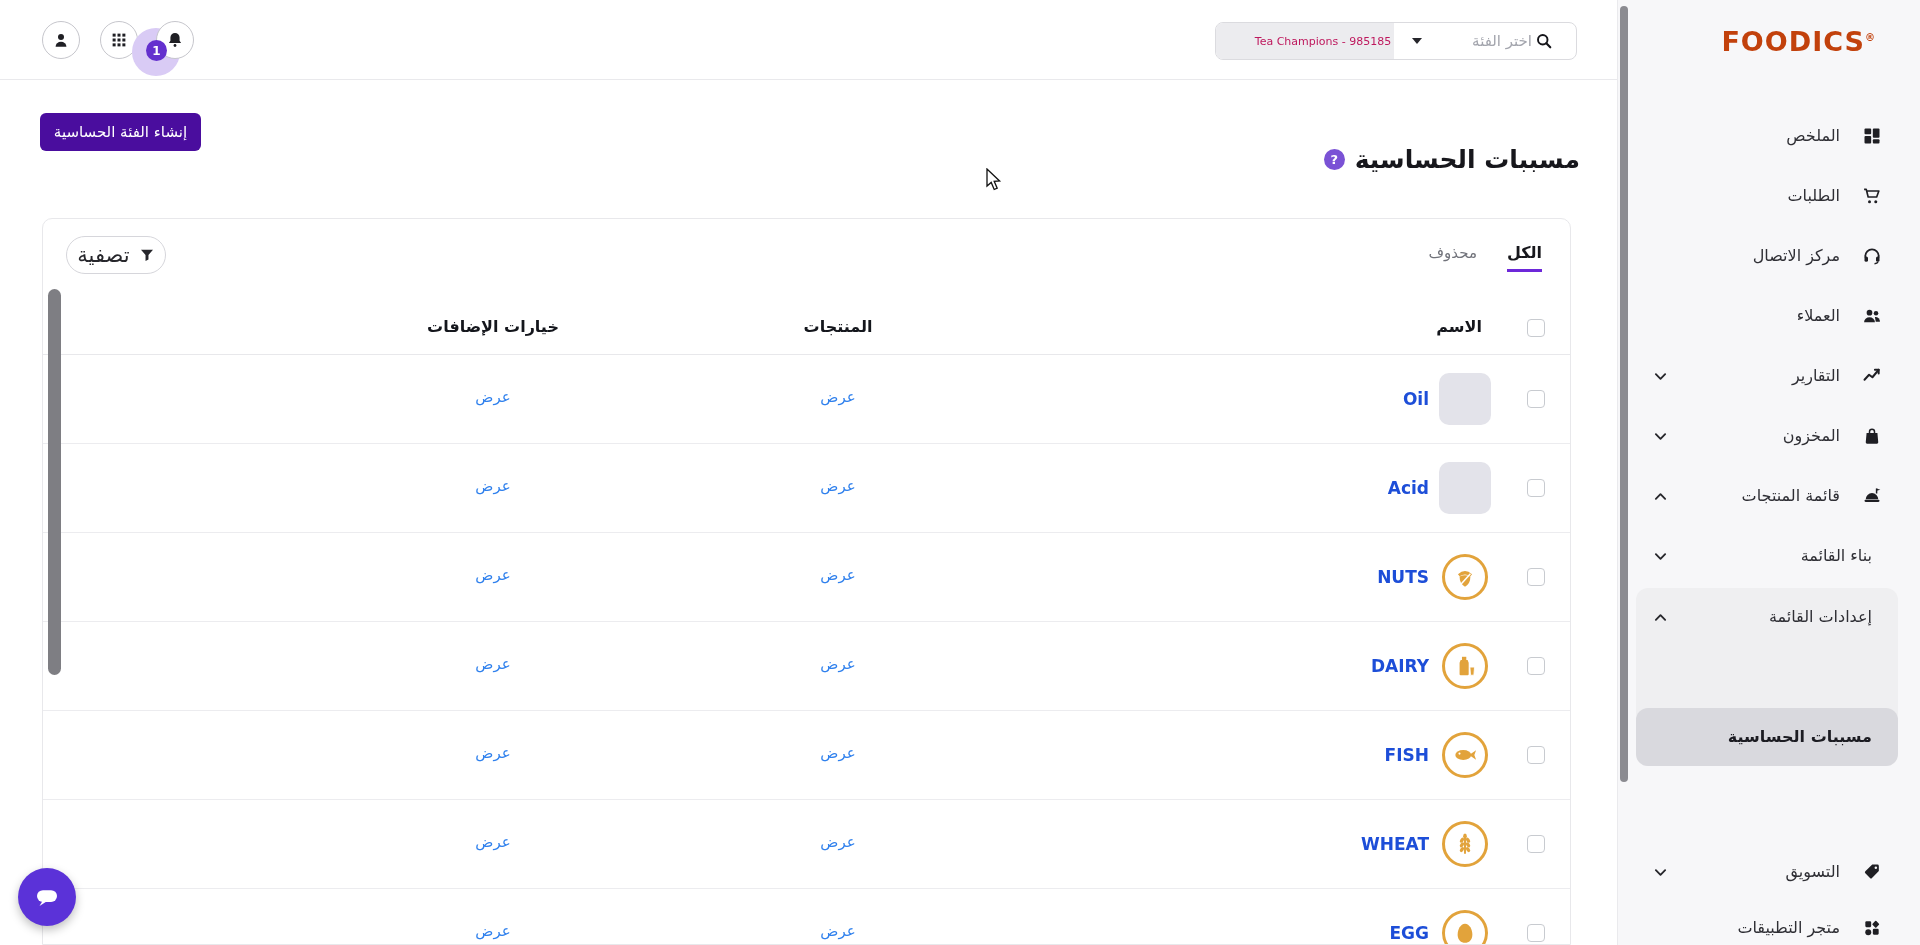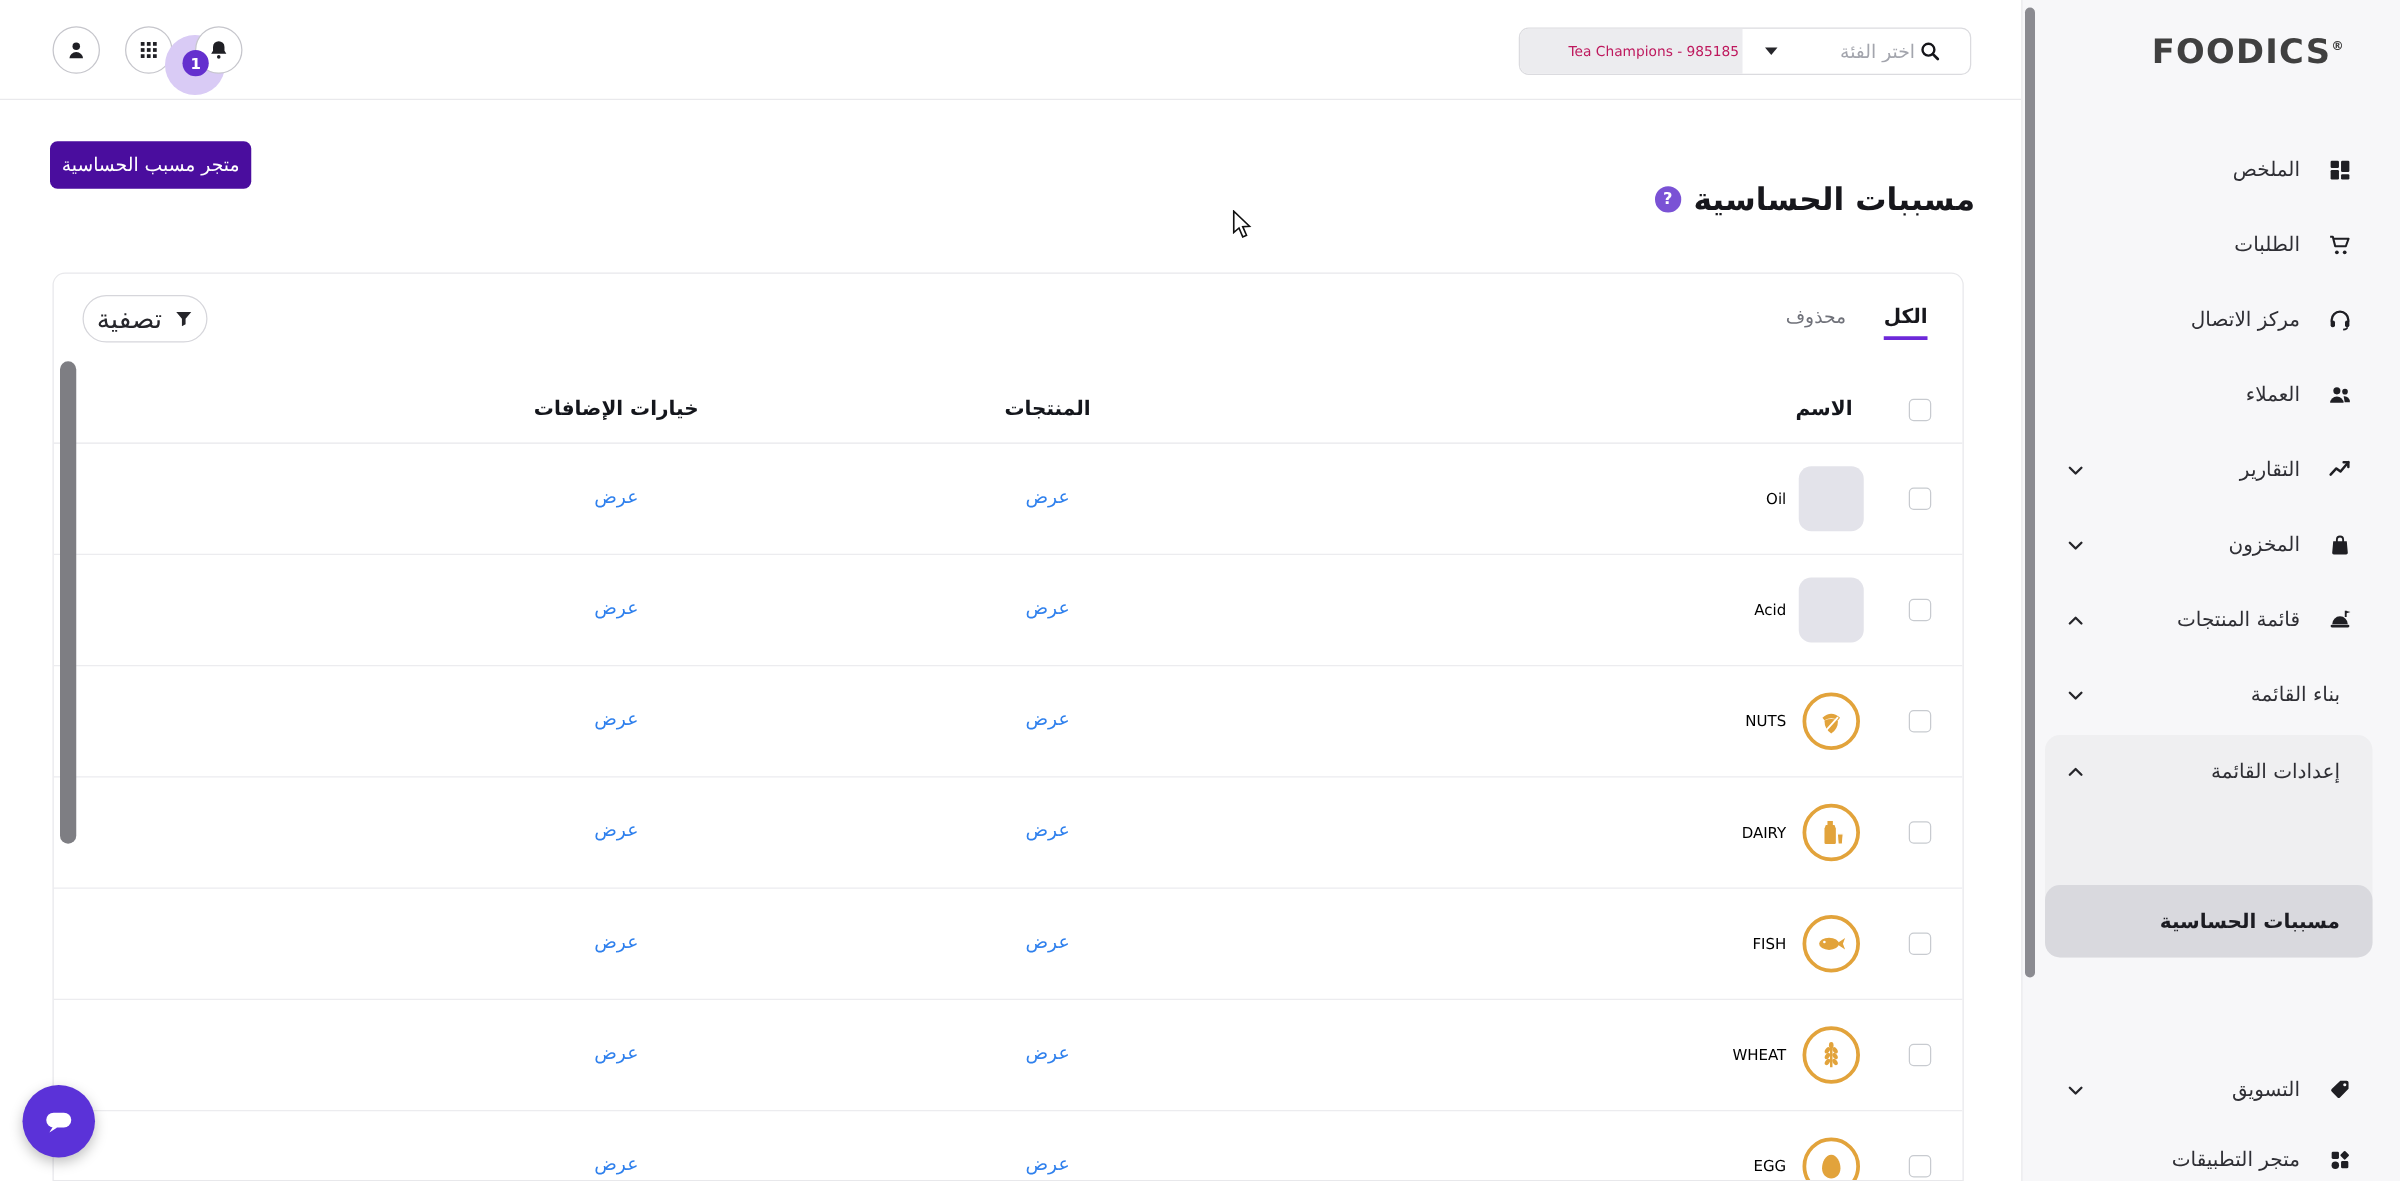--- a/index.html
+++ b/index.html
@@ -65,21 +65,21 @@
     background:#fff; cursor:pointer; }
 
   .trow { position:absolute; left:0; width:100%; height:89px; border-bottom:1px solid #ECECEF; }
   .row-check { position:absolute; right:25px; top:35px; }
   .ph-square { position:absolute; right:79px; top:18px; width:52px; height:52px;
     background:#E3E3EA; border-radius:10px; }
   .gold-circle { position:absolute; right:82px; top:21px; width:46px; height:46px;
     border:3px solid #E2A33B; border-radius:50%; display:flex; align-items:center;
     justify-content:center; background:#fff; }
   .row-name { position:absolute; right:141px; top:0; height:89px; line-height:89px;
-    font-size:12px; color:#000000; }
+    font-size:17px; color:#1d4ed8;font-weight:bold; }
   .view-link { position:absolute; top:33px; width:120px; text-align:center; font-size:15px;
     color:#2F80ED; cursor:pointer; }
   .col-products { left:735px; }
   .col-options { left:390px; }
   .hdr-name { right:88px; }
   .hdr-products { left:735px; width:120px; text-align:center; }
   .hdr-options { left:370px; width:160px; text-align:center; }
   .hdr-check { position:absolute; right:25px; top:18px; }
 
   .tbl-scrollbar { position:absolute; left:5px; top:70px; width:13px; height:386px;
@@ -88,21 +88,21 @@
   .chat-fab { position:absolute; left:18px; top:868px; width:58px; height:58px; border-radius:50%;
     background:#5B32D8; display:flex; align-items:center; justify-content:center;
     box-shadow:0 4px 10px rgba(0,0,0,.25); cursor:pointer; z-index:5; }
 
   .cursor { position:absolute; left:985px; top:168px; z-index:9; pointer-events:none; }
 
   
   .sidebar { position:absolute; left:1617px; top:0; width:303px; height:945px;
     background:#F7F7F9; border-left:1px solid #EAEAED; direction:rtl; }
   .logo { position:absolute; right:44px; top:26px; font-size:27px; font-weight:bold;
-    color:#404040; letter-spacing:1px; direction:ltr; }
+    color:#c2410c; letter-spacing:1px; direction:ltr; }
   .logo sup { font-size:10px; }
   .sb-item { position:absolute; right:0; width:100%; height:60px; cursor:pointer; }
   .sb-icon { position:absolute; right:38px; top:20px; width:20px; height:20px; }
   .sb-label { position:absolute; right:80px; top:0; height:60px; line-height:60px;
     font-size:16px; color:#2F2F35; white-space:nowrap; }
   .sb-label.noicon { right:48px; }
   .sb-chevron { position:absolute; left:36px; top:24px; width:13px; height:13px; }
   .sb-group { position:absolute; right:22px; top:588px; width:262px; height:178px;
     background:#EFEFF1; border-radius:12px; }
   .sb-selected { position:absolute; right:22px; top:708px; width:262px; height:58px;
@@ -154,21 +154,21 @@
       <div class="search-zone">
         <svg width="20" height="20" viewBox="0 0 24 24">
           <circle cx="10.5" cy="10.5" r="5.7" fill="none" stroke="#15151A" stroke-width="2.3"></circle>
           <line x1="14.8" y1="14.8" x2="19.5" y2="19.5" stroke="#15151A" stroke-width="2.6" stroke-linecap="round"></line>
         </svg>
         <input type="text" placeholder="اختر الفئة" style="">
       </div>
     </div>
   </div>
 
-  <button class="create-btn">متجر مسبب الحساسية</button>
+  <button class="create-btn">إنشاء الفئة الحساسية</button>
   <div class="page-title-wrap">
     <span class="page-title">مسببات الحساسية</span>
     <span class="help-badge">?</span>
   </div>
 
   <div class="card">
     <div class="filter-btn">
       <svg width="16" height="16" viewBox="0 0 24 24">
         <path d="M3,4 H21 L14.2,12 V18.6 L9.8,21 V12 Z" fill="#26262B"></path>
       </svg>

